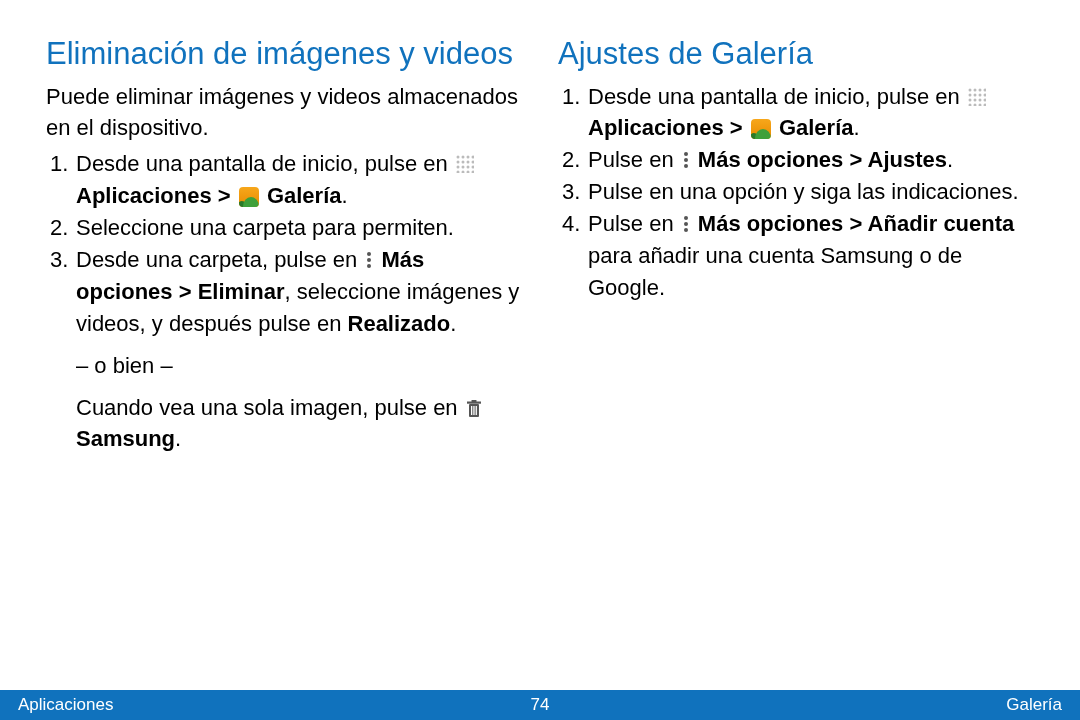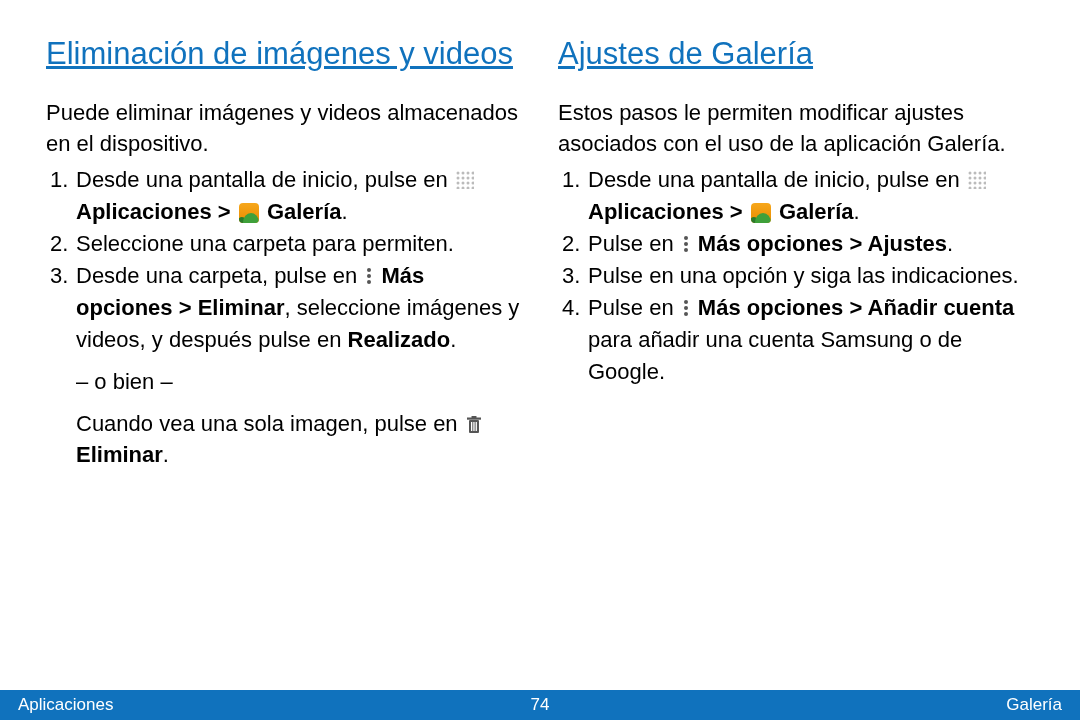--- a/index.html
+++ b/index.html
@@ -1,20 +1,20 @@
 <!DOCTYPE html>
 <html><head>
 <meta charset="utf-8">
 <style>
   * { box-sizing: border-box; margin: 0; padding: 0; }
   html, body { width: 1080px; height: 720px; font-family: Arial, Helvetica, sans-serif; background: #fff; color: #000; overflow: hidden; }
   .page { width: 1080px; height: 720px; position: relative; }
   .content { padding: 36px 46px 0 46px; display: flex; gap: 36px; }
   .col { flex: 1; }
-  h2 { color: #1072bd; font-weight: 400; font-size: 31px; line-height: 1.18; margin-bottom: 24px; text-decoration: underline; }
+  h2 { color: #1072bd; font-weight: 400; font-size: 31px; line-height: 1.18; margin-bottom: 8px; }
   p, li { font-size: 22px; line-height: 1.45; }
   ol { list-style: none; counter-reset: step; padding-left: 0; margin-top: 4px; }
   ol > li { counter-increment: step; position: relative; padding-left: 30px; }
   ol > li::before { content: counter(step) "."; position: absolute; left: 4px; top: 0; }
   .sub { margin-top: 10px; padding-left: 0; }
   .bold { font-weight: 700; }
   .apps-icon { display: inline-block; vertical-align: -2px; width: 18px; height: 18px; position: relative; margin: 0 2px; }
   .apps-icon svg { width: 18px; height: 18px; }
   .gallery-icon { display: inline-block; vertical-align: -4px; width: 20px; height: 20px; background: linear-gradient(#f7a71b,#e88b00); border-radius: 4px; position: relative; margin: 0 2px; overflow: hidden; }
   .gallery-icon::after { content: ""; position: absolute; width: 16px; height: 16px; background: #3fa03a; border-radius: 50% 50% 0 0 / 60% 60% 0 0; bottom: -6px; left: 4px; }
@@ -78,29 +78,28 @@
                     <rect x="1" y="1.5" width="14" height="2.2"></rect>
                     <rect x="5.5" y="0" width="5" height="2" rx="0.5"></rect>
                   </g>
                   <g fill="#fff">
                     <rect x="5" y="6" width="1.3" height="9"></rect>
                     <rect x="7.3" y="6" width="1.3" height="9"></rect>
                     <rect x="9.6" y="6" width="1.3" height="9"></rect>
                   </g>
                 </svg>
           </span>
-          <span class="bold">Eliminar</span><span>.</span>
+          <span class="bold">Samsung</span><span>.</span>
         </p>
       </li>
     </ol>
   </div>
 
   <div class="col">
     <h2>Ajustes de Galería</h2>
-    <p>Estos pasos le permiten modificar ajustes asociados con el uso de la aplicación Galería.</p>
     <ol>
       <li>
         <span>Desde una pantalla de inicio, pulse en </span>
         <span class="apps-icon">
           <svg viewBox="0 0 18 18">
                 <g fill="#bbb">
             <circle cx="2" cy="2" r="1.5"></circle>
                   <circle cx="7" cy="2" r="1.5"></circle>
                   <circle cx="12" cy="2" r="1.5"></circle>
                   <circle cx="17" cy="2" r="1.5"></circle>

